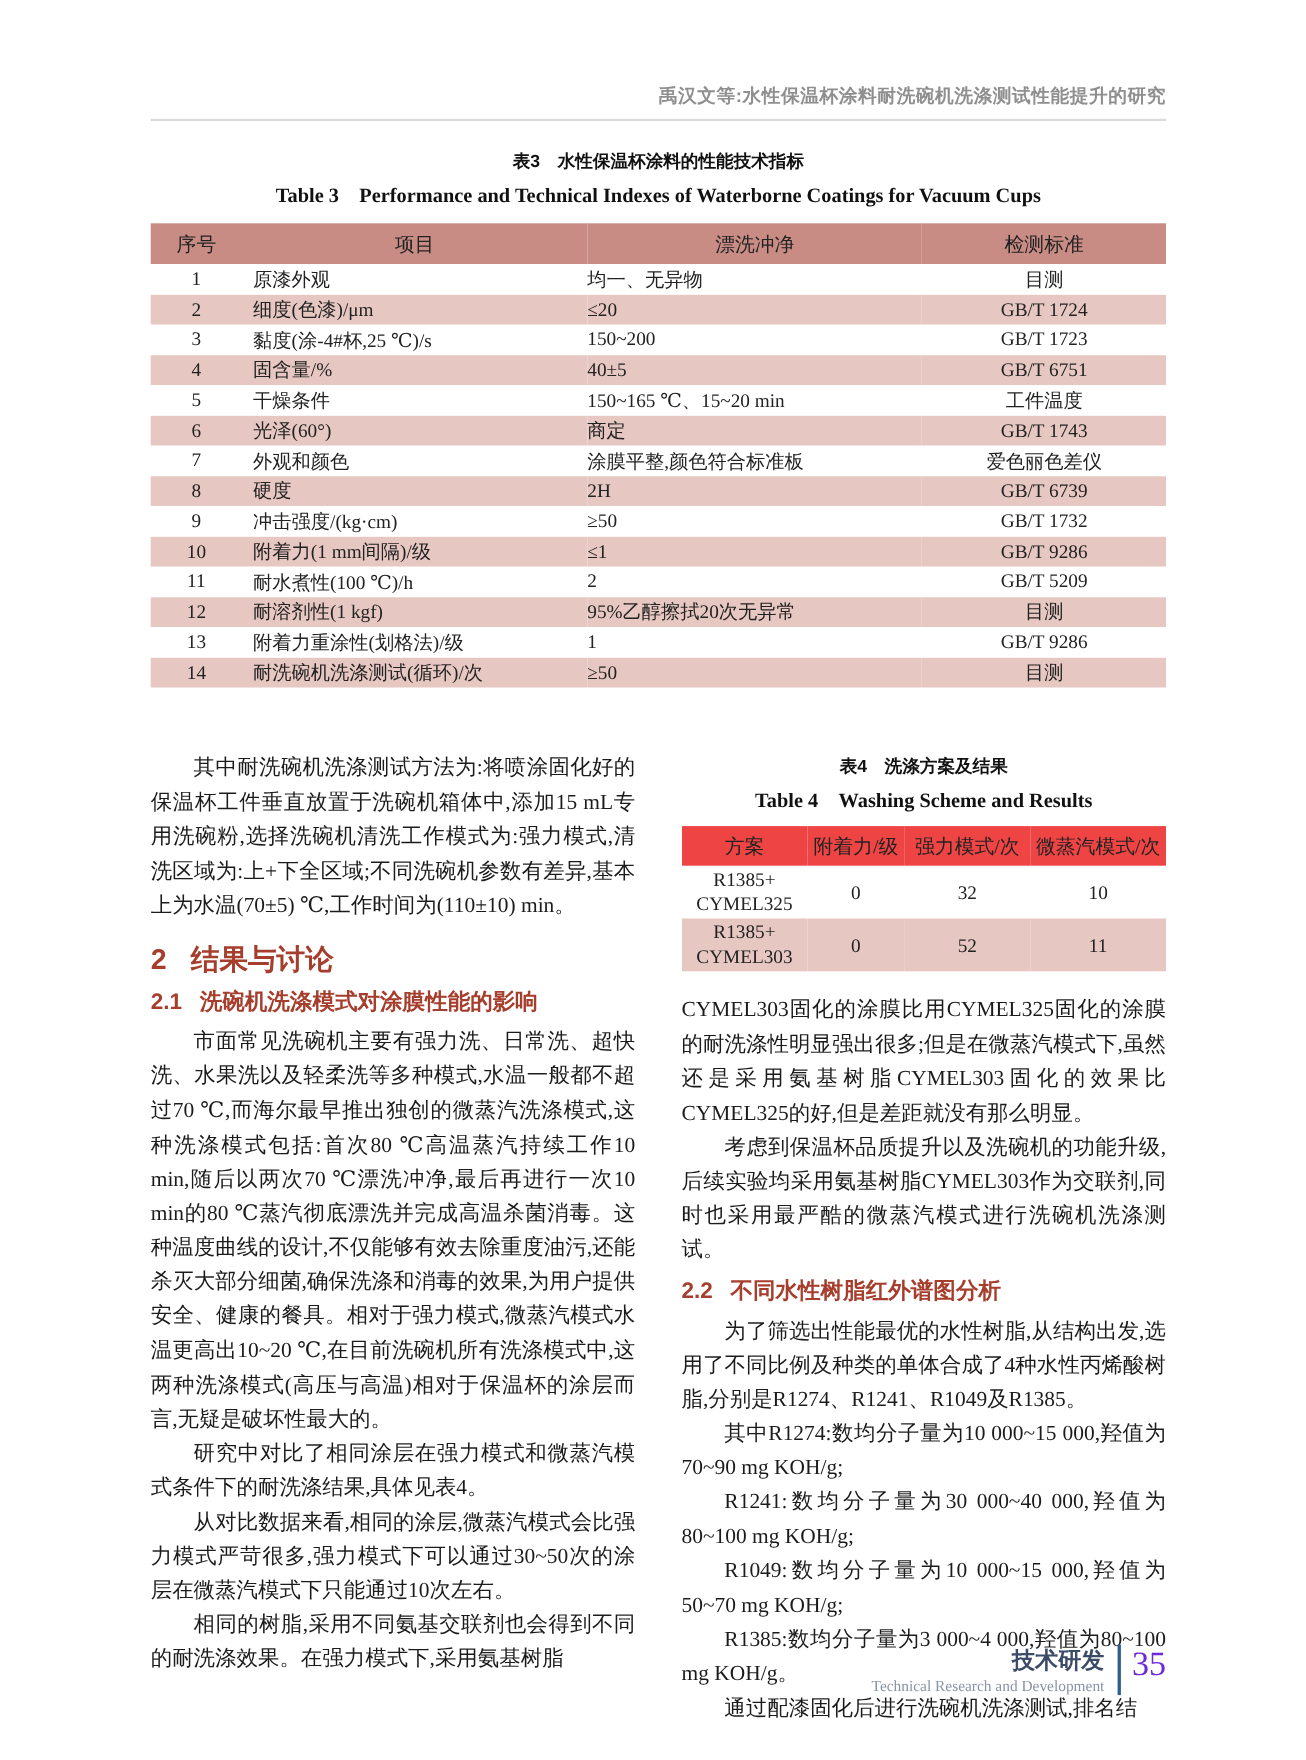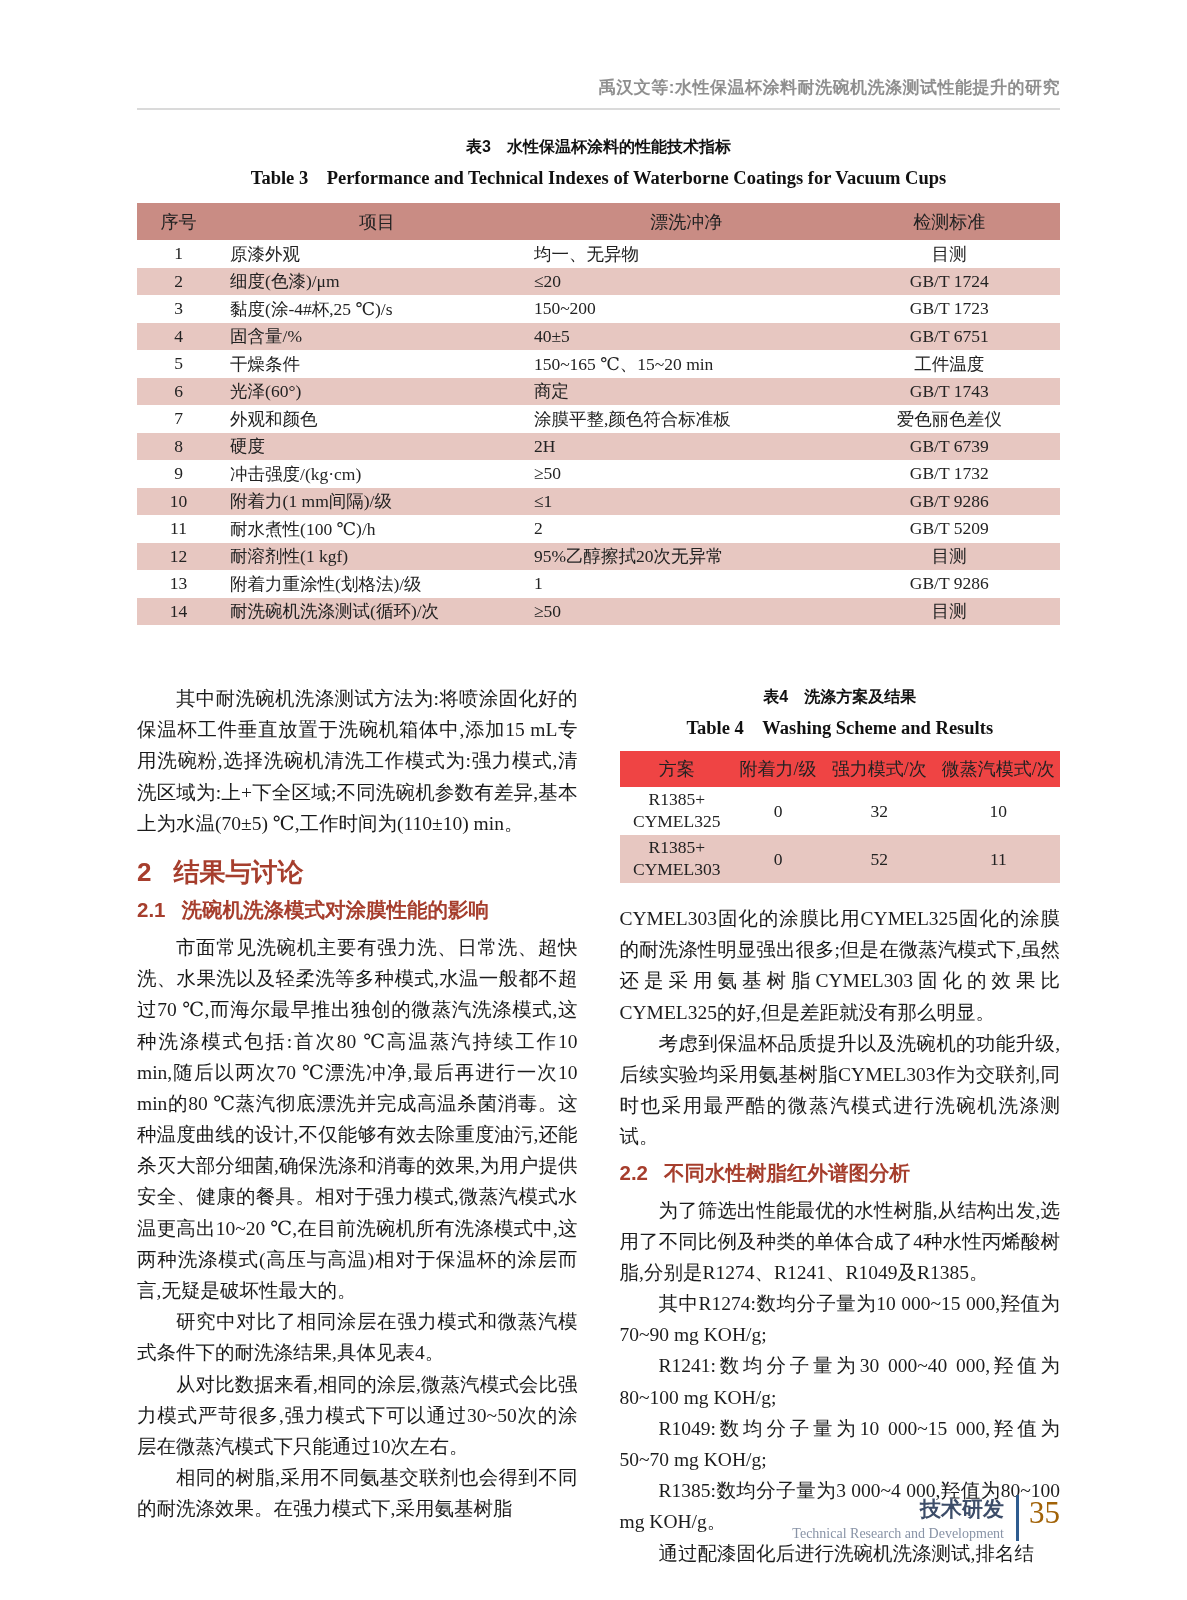--- a/index.html
+++ b/index.html
@@ -120,21 +120,21 @@
   }
   .footer-en {
     margin-top: 3px;
     font-size: 14px;
     color: #8893a6;
     font-family: "Liberation Serif", "DejaVu Serif", serif;
   }
   .footer-bar { width: 3px; height: 46px; background: #2f5c8f; margin: 0 10px 0 12px; }
   .footer-num {
     font-size: 31px;
-    color: #a16207;
+    color: #6d28d9;
     font-family: "Liberation Serif", "DejaVu Serif", serif;
     padding-bottom: 8px;
   }
 </style>
 </head>
 <body>
 
 <div class="page">
 
   <div class="running-head">禹汉文等:水性保温杯涂料耐洗碗机洗涤测试性能提升的研究</div>

